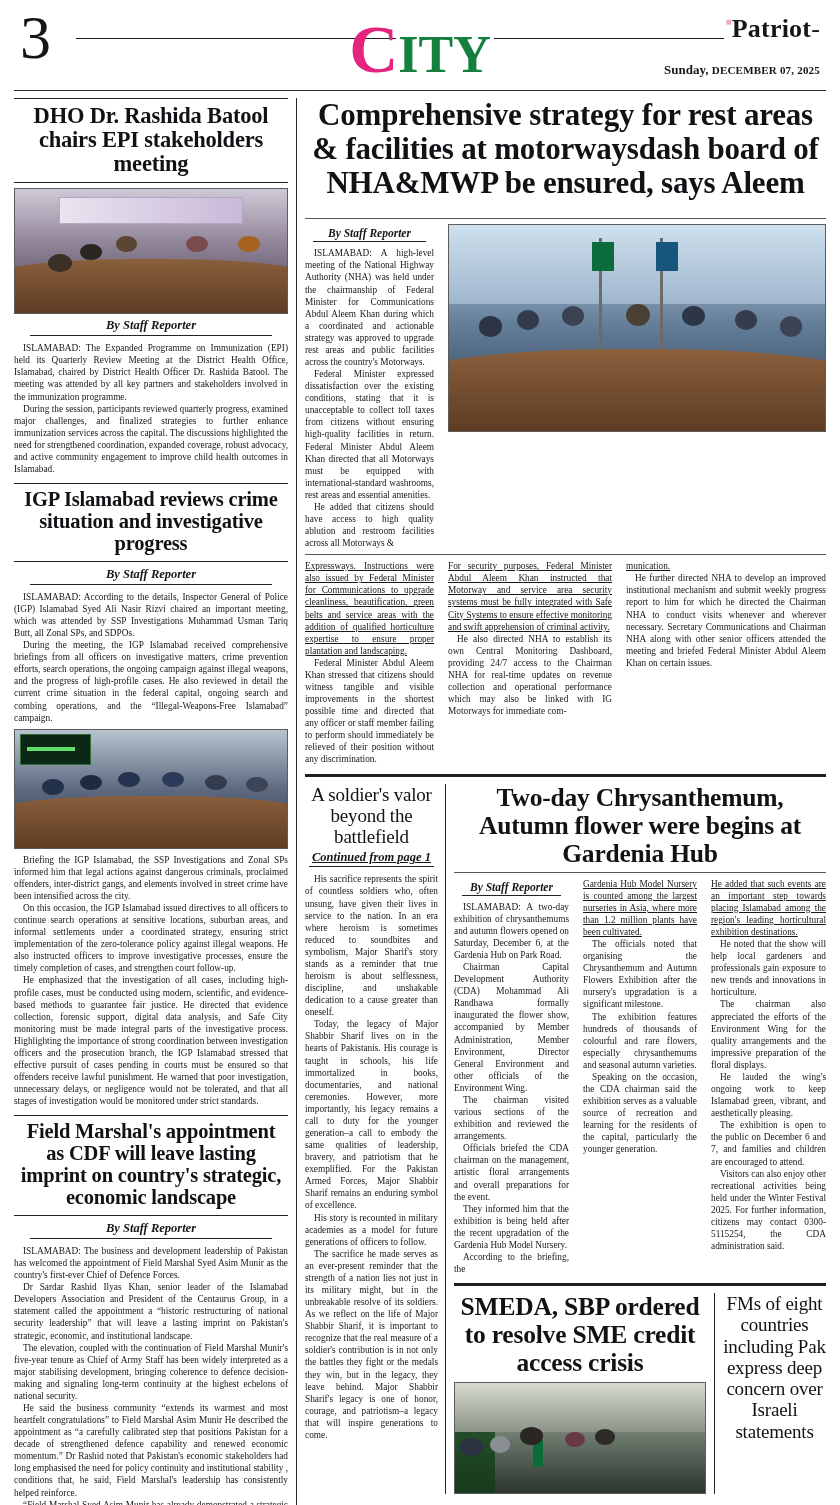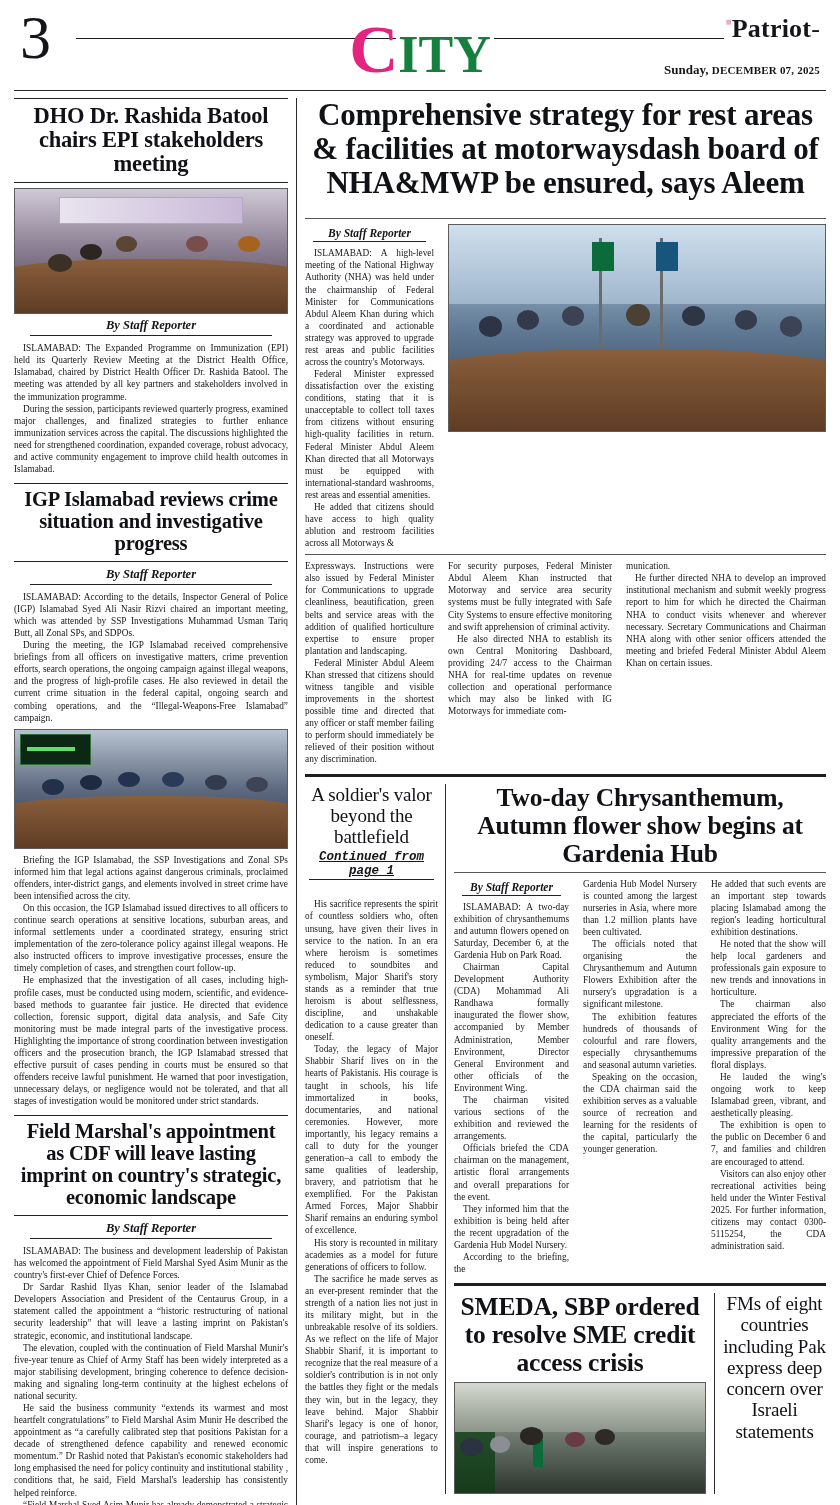--- a/index.html
+++ b/index.html
@@ -78,32 +78,31 @@
 
   .byline {
     text-align:center; font-weight:700; font-style:italic;
     font-size: 12.5px; border-bottom: 1.4px solid #222;
     padding-bottom: 2px; margin: 4px 16px 6px 16px;
   }
   .byline.narrow { margin: 3px 8px 5px 8px; font-size:11.5px; }
   .contfrom {
     text-align:center; font-weight:700; font-style:italic;
     font-size: 12.5px; border-bottom: 1.4px solid #222;
-    padding-bottom: 1px; margin: 3px 4px 18px 4px;
+    padding-bottom: 1px; margin: 3px 4px 6px 4px;
     text-decoration: underline;
-    font-family: Liberation Mono, monospace;
   }
 
   
   .body {
     font-size: 9.3px; line-height: 1.30; text-align: justify;
     color: #16171b; hyphens: auto;
   }
   .body p { margin: 0; text-indent: 9px; }
-  .body p.noind { text-indent: 0; }
+  .body p.noind { text-indent: 0; text-decoration: underline; }
 
   
   .photo { border: 1px solid #5c5c5c; position:relative; overflow:hidden; }
   .ph-meeting1 { height: 126px; background: linear-gradient(#cfc9d6, #8f8397 45%, #4a3d50); }
   .ph-meeting2 { height: 120px; background: linear-gradient(#b9c3d0, #5d6a80 50%, #2b3342); }
   .ph-nha { height: 208px; background: linear-gradient(#b9d0e2, #5f7893 52%, #2d3a4c); }
   .ph-smeda { height: 112px; background: linear-gradient(#c3cbc0, #6d7a6d 48%, #2d352e); }
 
   
   .ph-inner { position:absolute; inset:0; }
@@ -278,21 +277,21 @@
             <p>Today, the legacy of Major Shabbir Sharif lives on in the hearts of Pakistanis. His courage is taught in schools, his life immortalized in books, documentaries, and national ceremonies. However, more importantly, his legacy remains a call to duty for the younger generation–a call to embody the same qualities of leadership, bravery, and patriotism that he exemplified. For the Pakistan Armed Forces, Major Shabbir Sharif remains an enduring symbol of excellence.</p>
             <p>His story is recounted in military academies as a model for future generations of officers to follow.</p>
             <p>The sacrifice he made serves as an ever-present reminder that the strength of a nation lies not just in its military might, but in the unbreakable resolve of its soldiers. As we reflect on the life of Major Shabbir Sharif, it is important to recognize that the real measure of a soldier's contribution is in not only the battles they fight or the medals they win, but in the legacy, they leave behind. Major Shabbir Sharif's legacy is one of honor, courage, and patriotism–a legacy that will inspire generations to come.</p>
           </div>
 
         </div>
 
         <div class="sub-right">
 
           <div>
-            <div class="hl hl-big">Two-day Chrysanthemum, Autumn flower show begins at Gardenia Hub</div>
+            <div class="hl hl-big">Two-day Chrysanthemum, Autumn flower were begins at Gardenia Hub</div>
             <div class="hr-thin" style="margin:4px 0 5px 0;"></div>
             <div style="display:flex;">
               <div style="width:122px;flex:0 0 122px;padding-right:7px;">
                 <div class="byline narrow">By Staff Reporter</div>
                 <div class="body">
                   <p>ISLAMABAD: A two-day exhibition of chrysanthemums and autumn flowers opened on Saturday, December 6, at the Gardenia Hub on Park Road.</p>
                   <p>Chairman Capital Development Authority (CDA) Mohammad Ali Randhawa formally inaugurated the flower show, accompanied by Member Administration, Member Environment, Director General Environment and other officials of the Environment Wing.</p>
                   <p>The chairman visited various sections of the exhibition and reviewed the arrangements.</p>
                   <p>Officials briefed the CDA chairman on the management, artistic floral arrangements and overall preparations for the event.</p>
                   <p>They informed him that the exhibition is being held after the recent upgradation of the Gardenia Hub Model Nursery.</p>

